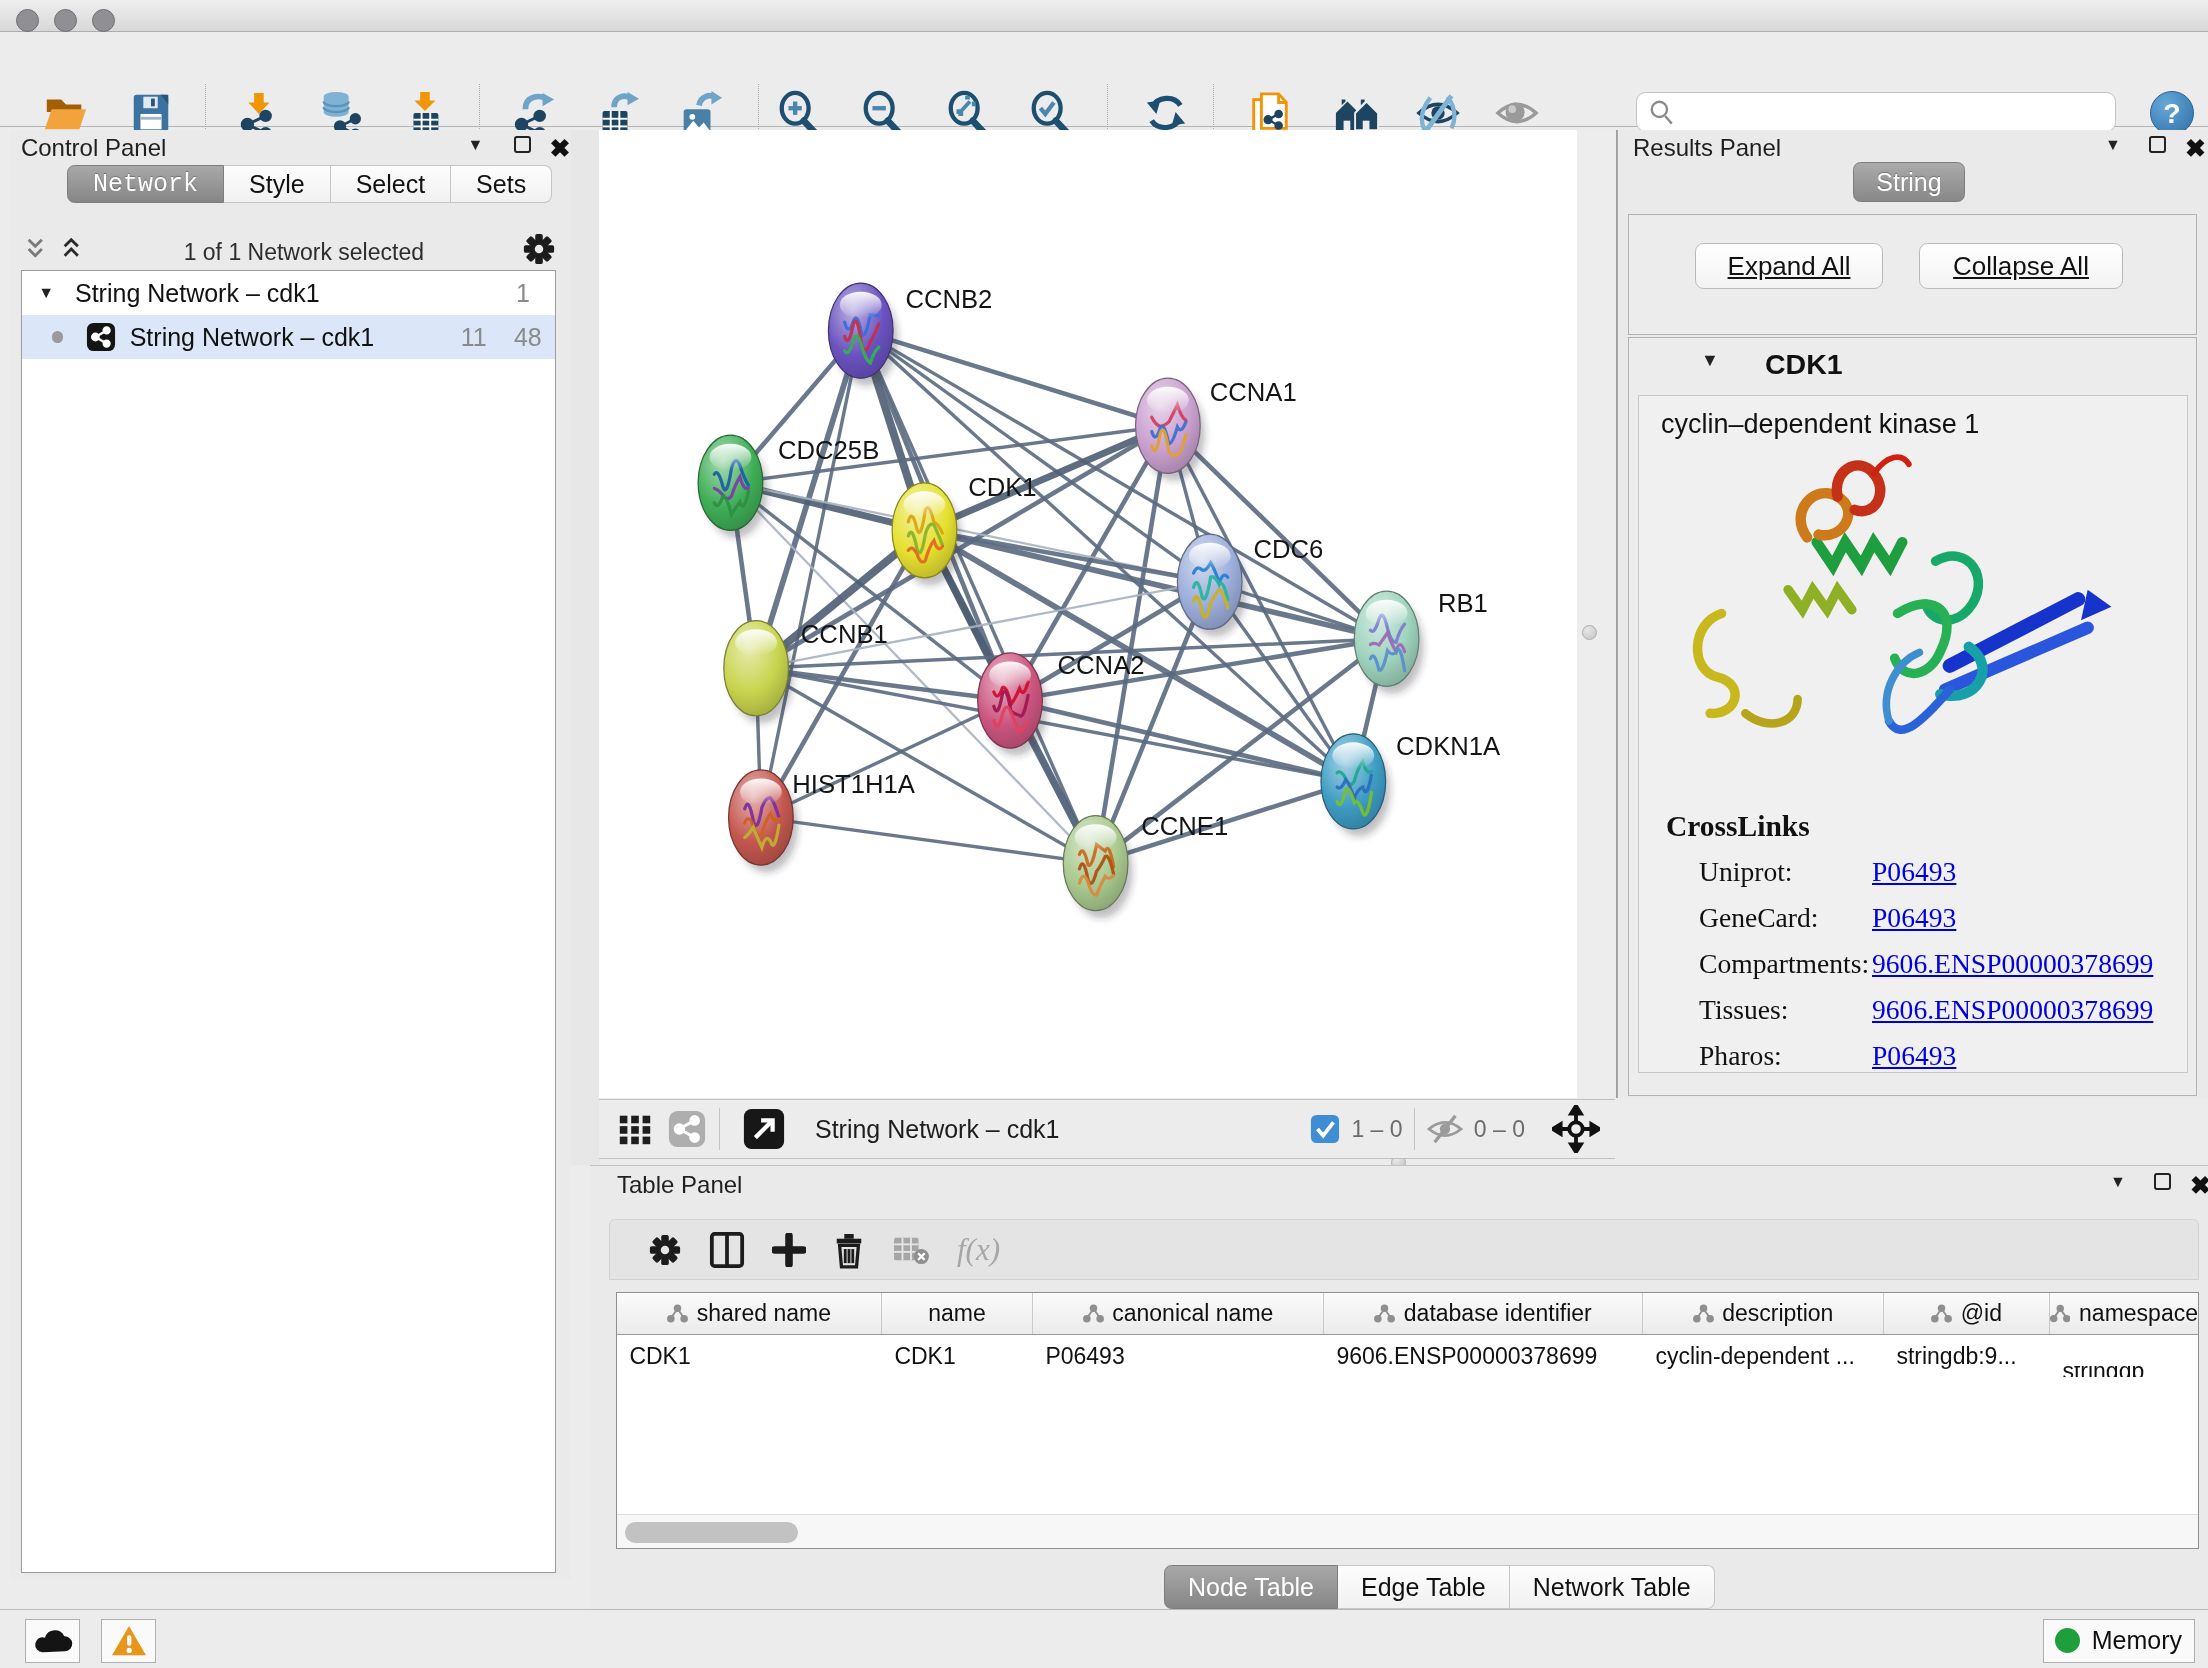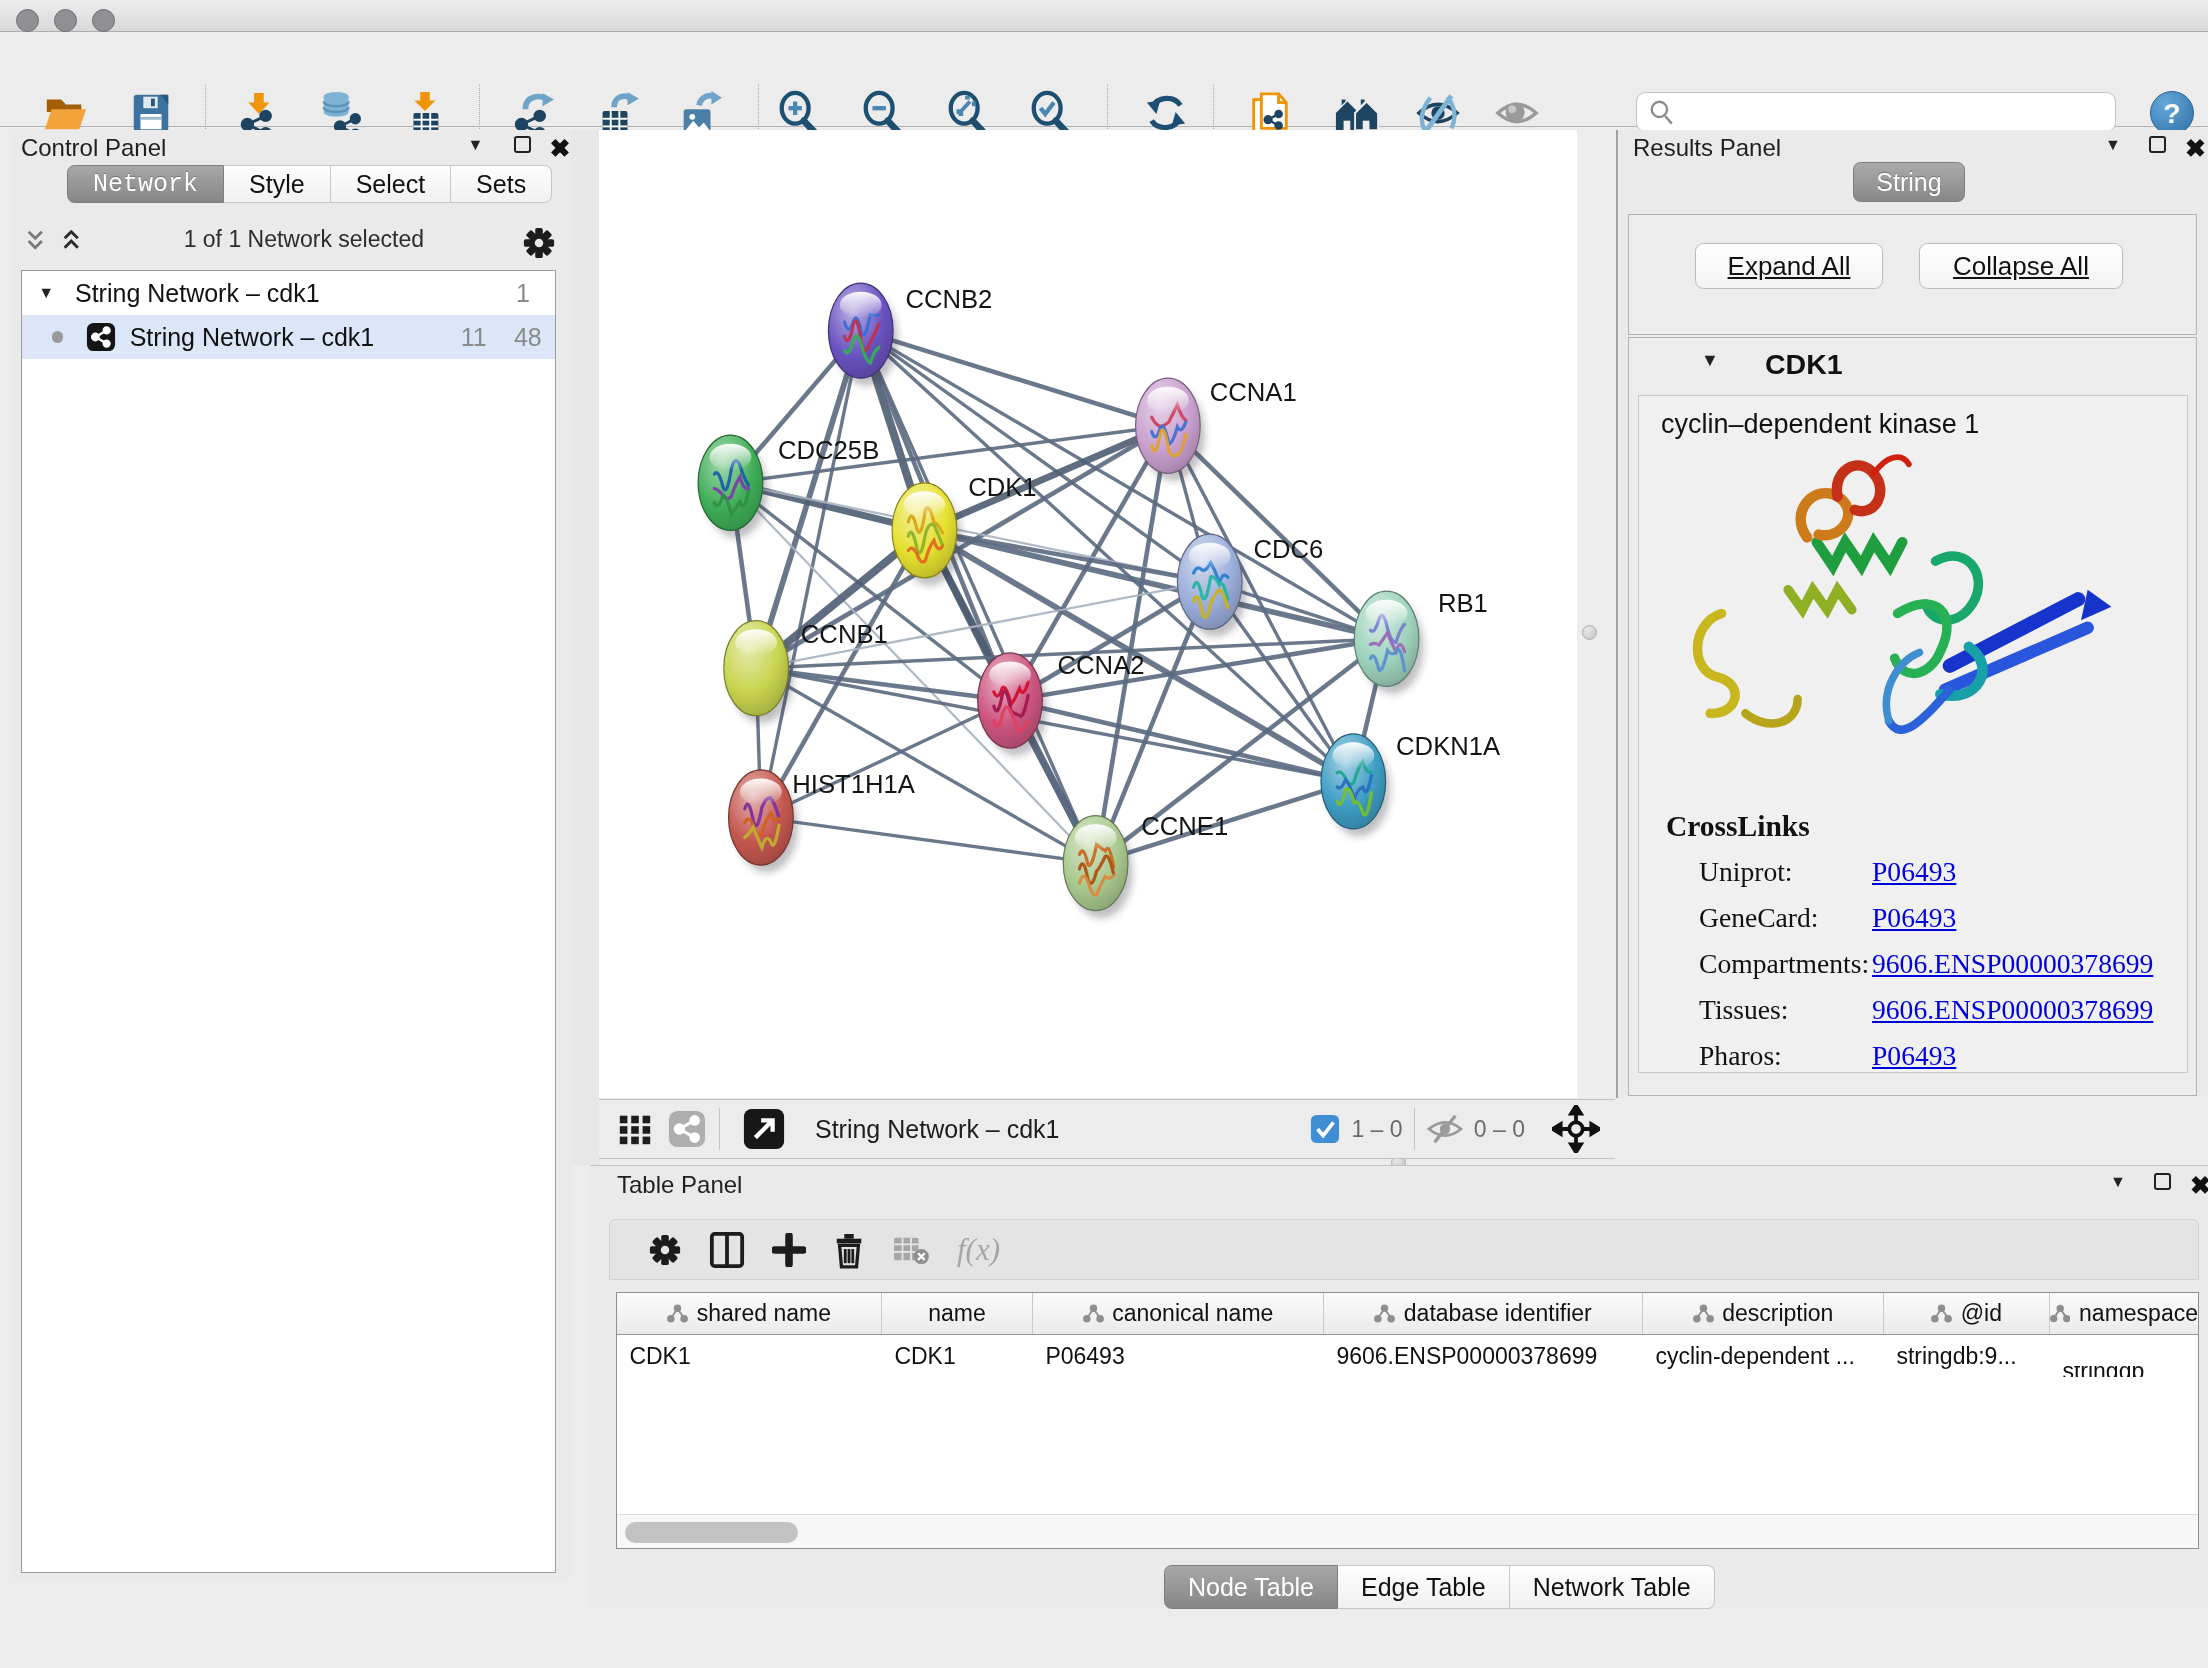--- a/index.html
+++ b/index.html
@@ -39,21 +39,21 @@
   .control-panel { position:absolute; left:9.5px; top:130px; width:561px; height:1449px; background:#eaeaea; }
   .cp-tabs { position:absolute; left:67px; top:165px; height:38px; display:flex; }
   .tab { height:38px; padding:0 25px; font-size:25px; display:flex; align-items:center;
     background:linear-gradient(#fdfdfd,#f1f1f1); border:1px solid #c6c6c6; color:#111;
     border-left:none; }
   .tab:first-child { border-left:1px solid #c6c6c6; border-radius:7.6px 0 0 7.6px;font-family:Liberation Mono, monospace; }
   .tab:last-child { border-radius:0 7.6px 7.6px 0; }
   .tab.sel { background:linear-gradient(#a8a8a8,#868686); color:#fff; border-color:#7d7d7d;
     text-shadow:0 -1px 1px rgba(0,0,0,.3); }
   .selector-row { position:absolute; left:21px; top:226px; width:535px; height:40px;
-    display:flex; align-items:flex-start; }
+    display:flex; align-items:flex-end; }
   .sel-text { flex:1; text-align:center; font-size:23px; color:#2d2d2d; }
   .tree { position:absolute; left:21px; top:270px; width:535px; height:1303px;
     background:#fff; border:1px solid #9c9c9c; }
   .tree-row { height:44px; display:flex; align-items:center; font-size:25px; color:#111; }
   .tree-row.sel { background:#dbe7f8; }
   .tree-count { color:#8a8a8a; }
 
   
   .divider-left { position:absolute; left:571px; top:130px; width:28.5px; height:1035px; background:#e7e7e7; }
   .net-canvas { position:absolute; left:599px; top:130px; width:978px; height:968px; background:#fff; }
@@ -865,15 +865,33 @@
     <div class="hscroll">
         <span class="hthumb"></span>
       </div>
   </div>
   <div class="tp-tabs" id="tp-tabs">
       <div class="tp-tab sel">Node Table</div>
       <div class="tp-tab">Edge Table</div>
       <div class="tp-tab">Network Table</div>
     </div>
 
+  <div class="statusbar">
+    <span class="sb-btn" style="left:25px">
+      <svg width="42" height="30" viewBox="0 0 44 32">
+          <path d="M11 28 a8 8 0 1 1 2.5-15.6 A11 11 0 0 1 34 11 a8 8 0 0 1 1 16 z" fill="#141414"></path>
+        </svg>
+    </span>
+    <span class="sb-btn" style="left:101px">
+      <svg width="38" height="34" viewBox="0 0 40 36">
+          <path d="M20 2 L38 33 H2 Z" fill="#e8951c"></path>
+          <rect x="18" y="12" width="4.5" height="11" rx="2" fill="#fff"></rect>
+          <circle cx="20.2" cy="28" r="2.8" fill="#fff"></circle>
+        </svg>
+    </span>
+    <span class="mem-btn">
+      <span class="mem-dot"></span>
+      <span>Memory</span>
+    </span>
+  </div>
 
 </div>
 
 
 </body></html>

